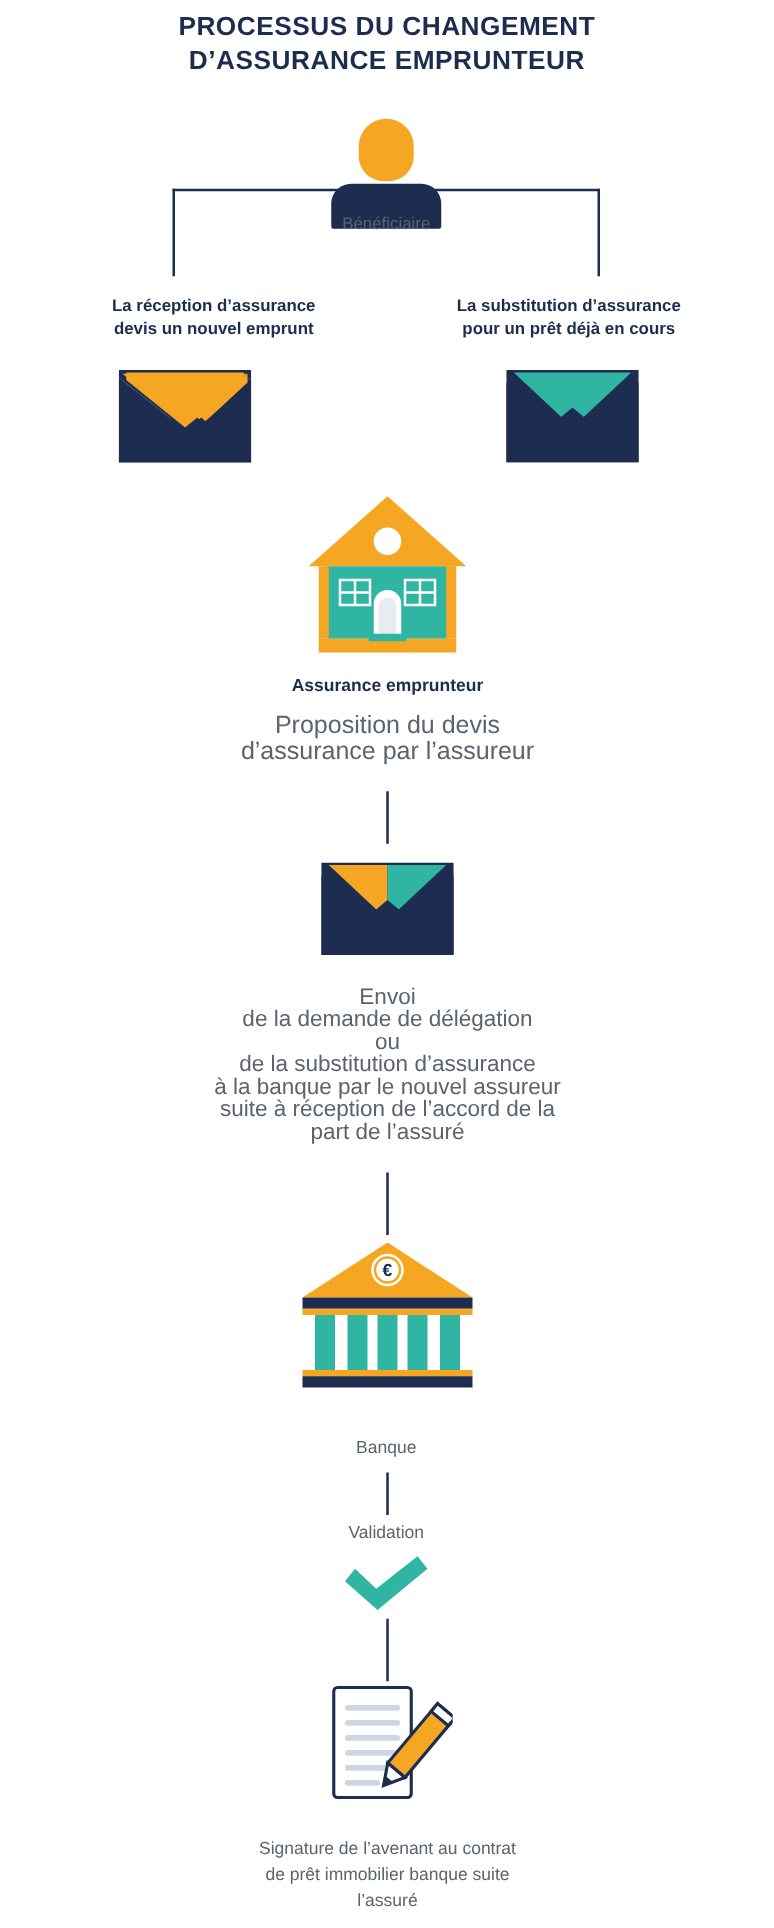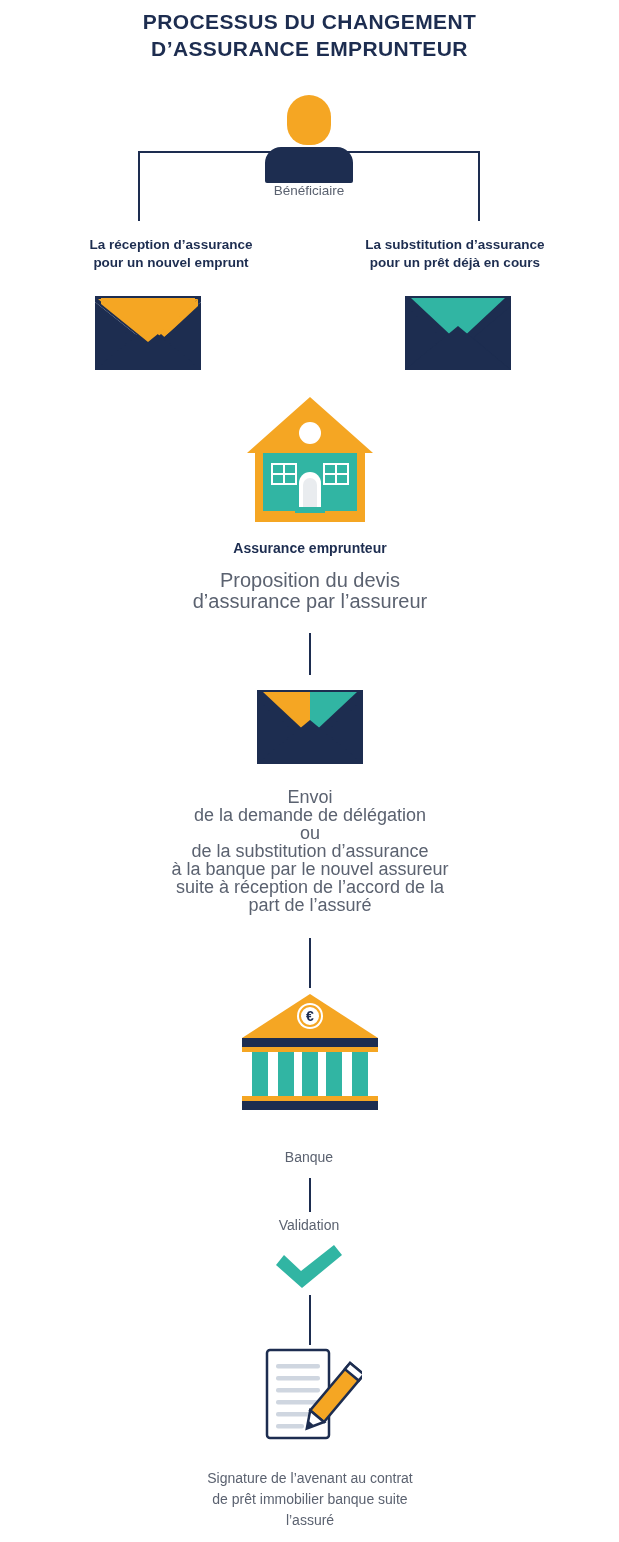--- a/index.html
+++ b/index.html
@@ -73,29 +73,29 @@
 
   <div class="title">
     <div>PROCESSUS DU CHANGEMENT</div>
     <div>D’ASSURANCE EMPRUNTEUR</div>
   </div>
 
   <div class="person" style="left:265px; top:95px; width:88px; height:90px;">
     <div class="head"></div>
     <div class="body"></div>
   </div>
-  <div class="lbl" style="left:209px; top:182px; width:200px;">Bénéficiaire</div>
+  <div class="lbl" style="left:209px; top:170px; width:200px;">Bénéficiaire</div>
 
   <div class="hline" style="left:138px; top:151px; width:342px;"></div>
   <div class="vline" style="left:138px; top:151px; height:70px;"></div>
   <div class="vline" style="left:478px; top:151px; height:70px;"></div>
 
   <div class="lbl-dark" style="left:36px; top:236px; width:270px;">
     <div>La réception d’assurance</div>
-    <div>pour un nouvel emprunt</div>
+    <div>devis un nouvel emprunt</div>
   </div>
   <div class="lbl-dark" style="left:320px; top:236px; width:270px;">
     <div>La substitution d’assurance</div>
     <div>pour un prêt déjà en cours</div>
   </div>
 
   <svg style="position:absolute; left:95px; top:296px;" width="106" height="74" viewBox="0 0 106 74">
     <path d="M0 6 L53 48 L106 6 L106 74 L0 74 Z" fill="#1d2d50"></path>
     <path d="M0 6 L53 48 L106 6 L106 0 L0 0 Z" fill="#1d2d50"></path>
     <path d="M3 3 L53 45 L103 3 Z" fill="#f5a623"></path>

